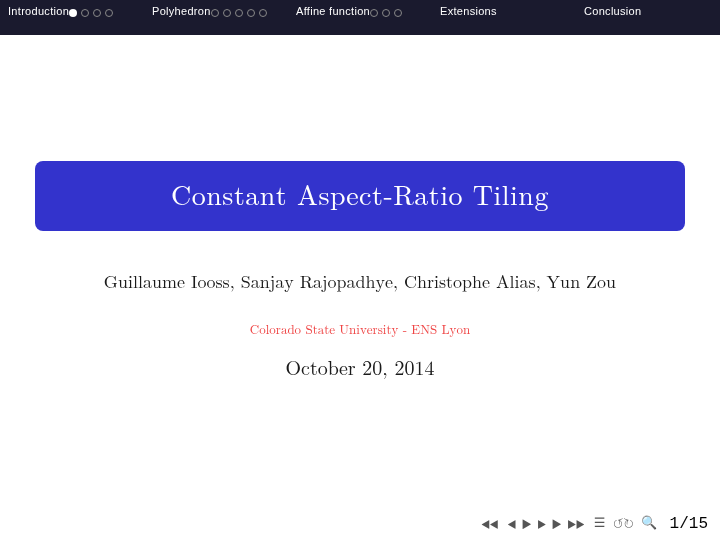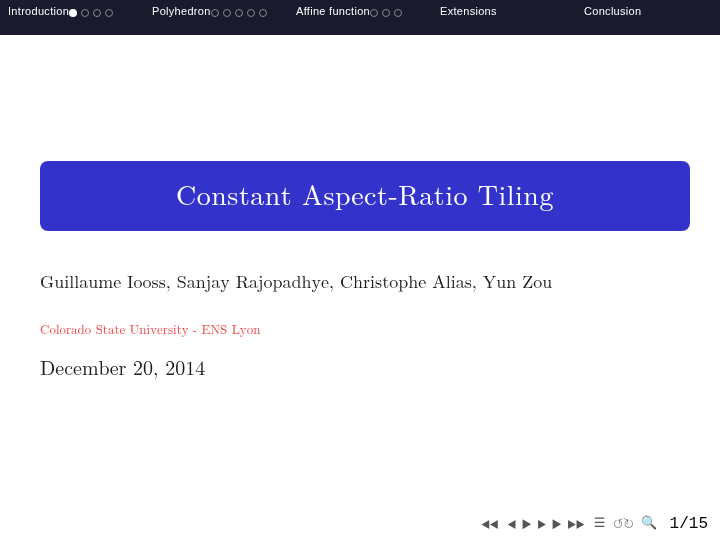--- a/index.html
+++ b/index.html
@@ -62,21 +62,21 @@
       border: 1.5px solid #888888;
       background: transparent;
     }
 
     
     .main-content {
       width: 100%;
       height: calc(541px - 35px - 35px);
       display: flex;
       flex-direction: column;
-      align-items: flex-start;
+      align-items: center;
       justify-content: center;
       padding: 12px 40px;
     }
 
     
     .title-banner {
       background: #3333cc;
       border-radius: 8px;
       padding: 18px 40px;
       width: 650px;
@@ -204,21 +204,21 @@
     <div class="nav-dots"></div>
   </div>
 </div>
 
 <div class="main-content">
   <div class="title-banner">
     <span class="title-text">Constant Aspect-Ratio Tiling</span>
   </div>
   <div class="authors">Guillaume Iooss, Sanjay Rajopadhye, Christophe Alias, Yun Zou</div>
   <div class="institution">Colorado State University - ENS Lyon</div>
-  <div class="date">December 20, 2014</div>
+  <div class="date">October 20, 2014</div>
 </div>
 
 <div class="bottom-bar">
   <div class="nav-controls">
     <span class="nav-arrow">◀◀</span>
     <span class="nav-arrow">◀</span>
     <span class="nav-icon-sym">▶</span>
     <span class="nav-arrow">▶</span>
     <span class="nav-icon-sym">▶</span>
     <span class="nav-arrow">▶▶</span>

